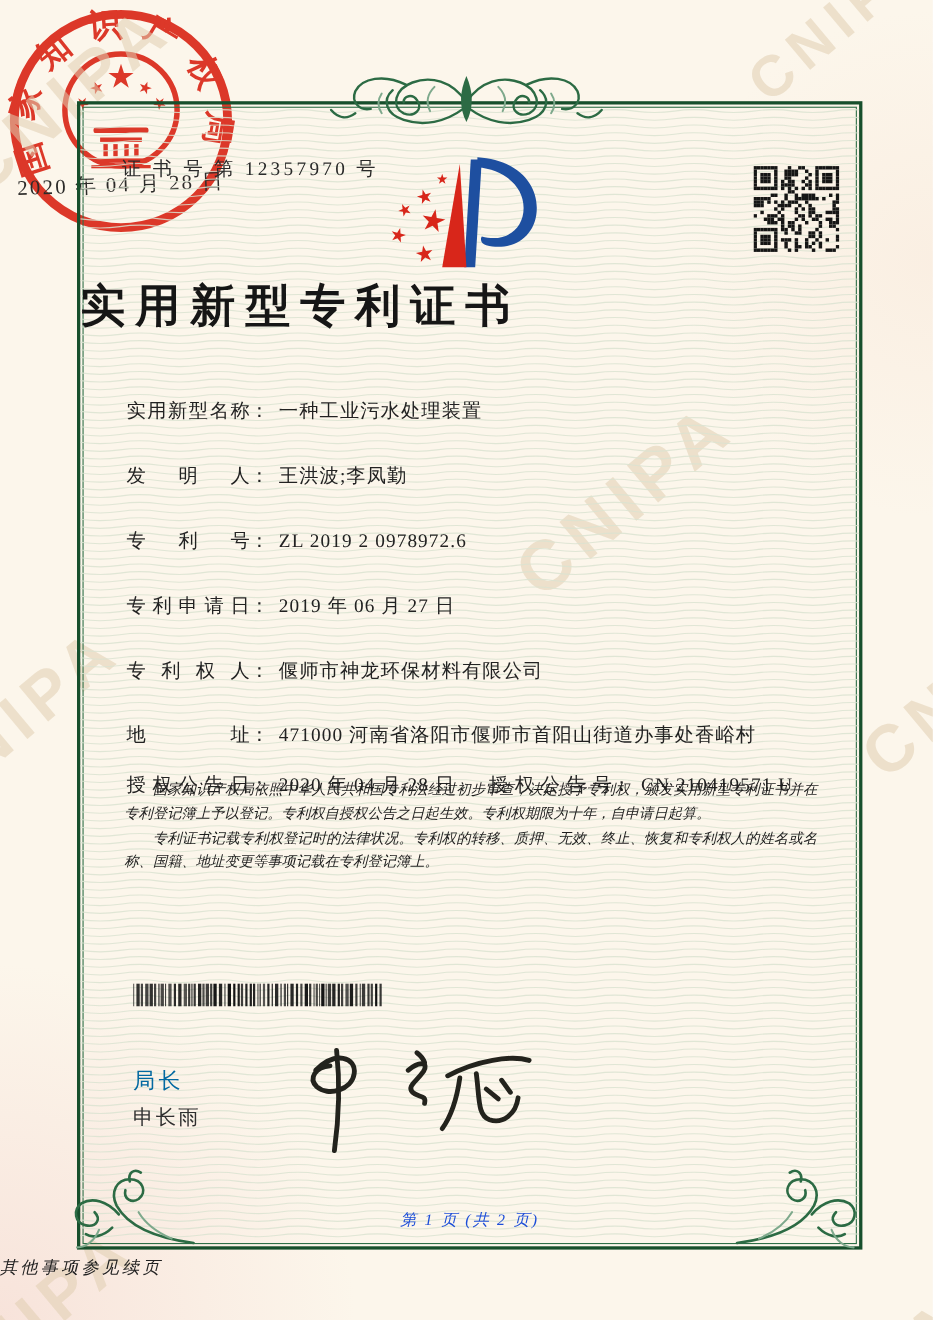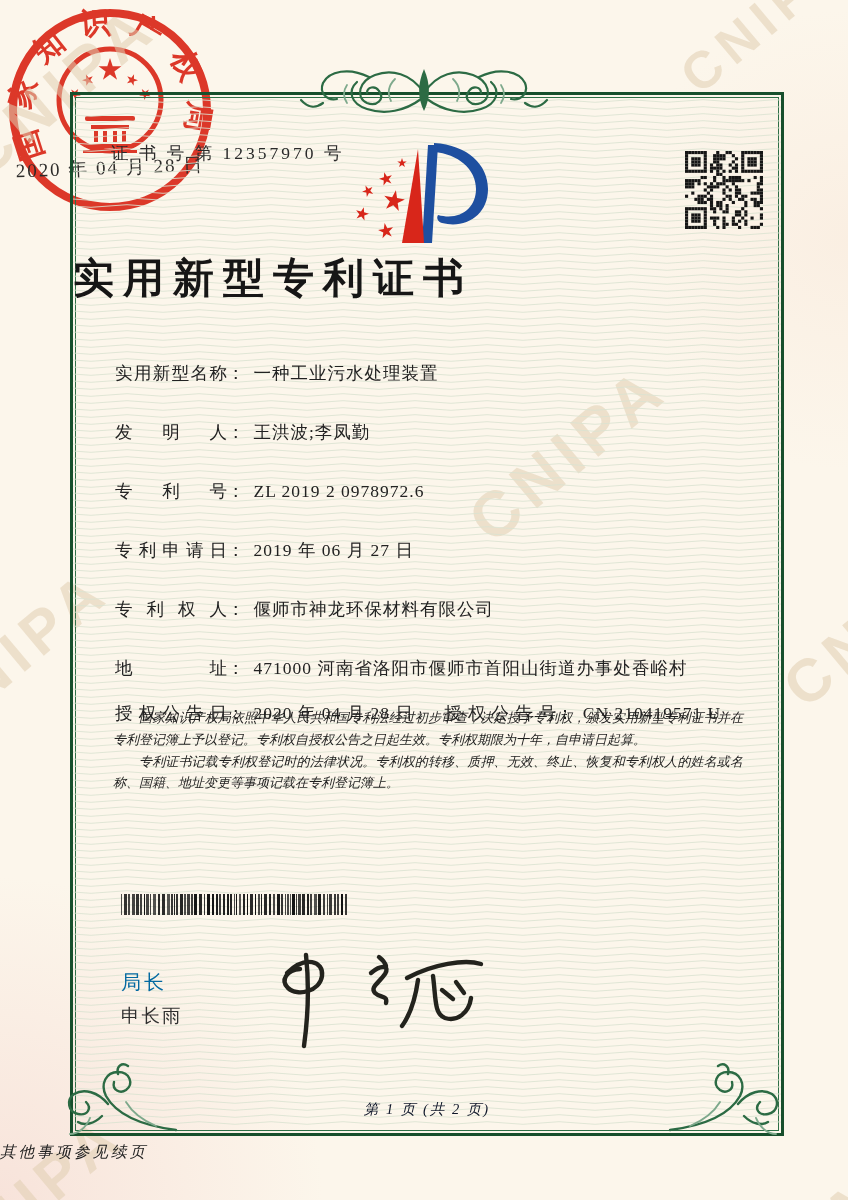--- a/index.html
+++ b/index.html
@@ -61,21 +61,21 @@
   }
   .signer-name{
     left:48px;top:908px;font-size:18.5px;letter-spacing:2px;color:#2f2f2f;z-index:3;
     font-family:"Liberation Sans","DejaVu Sans",sans-serif;
   }
   .signature{left:138px;top:846px;width:315px;height:120px;z-index:3;}
   .seal{left:427px;top:781px;width:220px;height:220px;z-index:4;
         mix-blend-mode:multiply;opacity:.93;}
   .pagenum{
     left:0;bottom:14px;width:100%;text-align:center;font-size:14.5px;
-    letter-spacing:2px;font-style:italic;color:#0f172a;z-index:3;
+    letter-spacing:2px;font-style:italic;color:#1d4ed8;z-index:3;
   }
   .note{
     position:absolute;z-index:2;left:0;top:1142px;width:100%;text-align:left;
     font-size:15.5px;letter-spacing:3px;font-style:italic;color:#222;
   }
   .orn{position:absolute;z-index:3;pointer-events:none;}
   .orn-top{left:299px;top:63px;}
   .orn-bl{left:56px;top:1062px;}
   .orn-br{left:668px;top:1062px;}
 </style>

